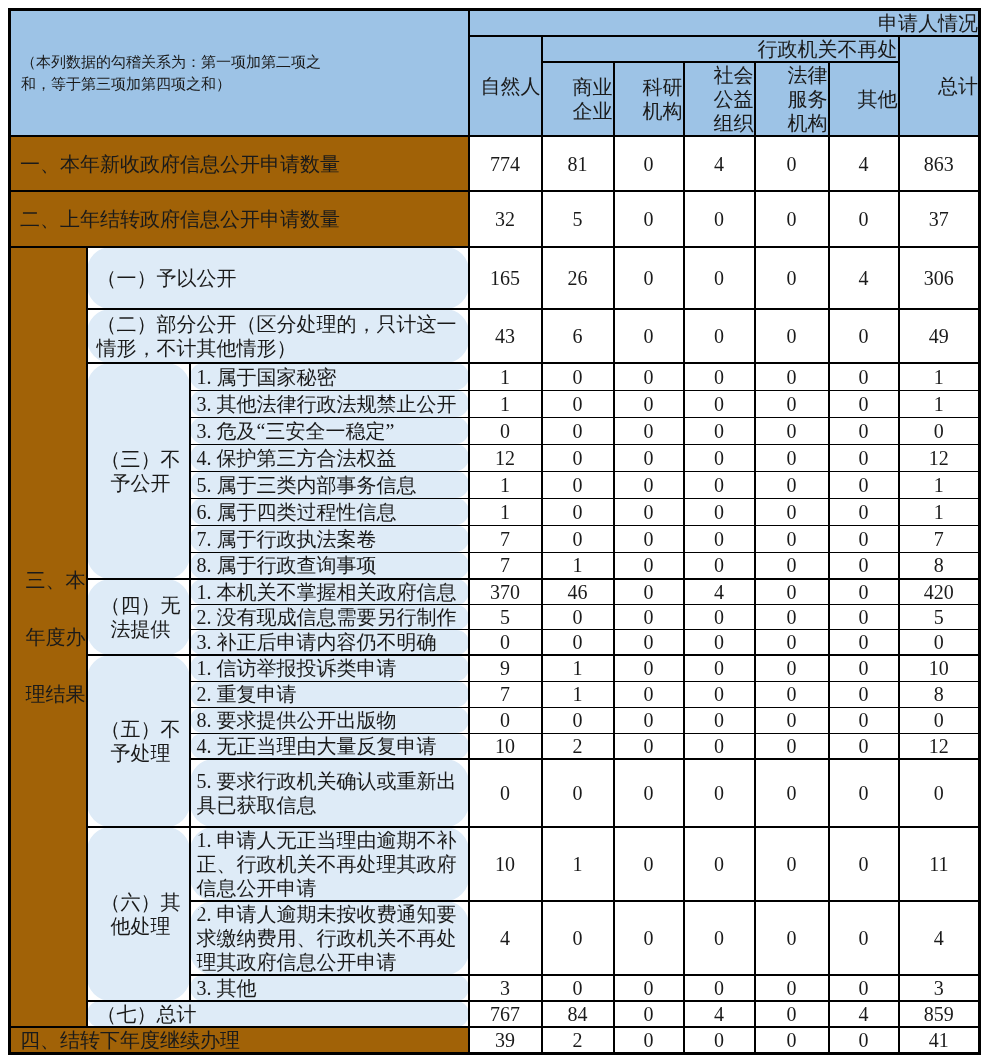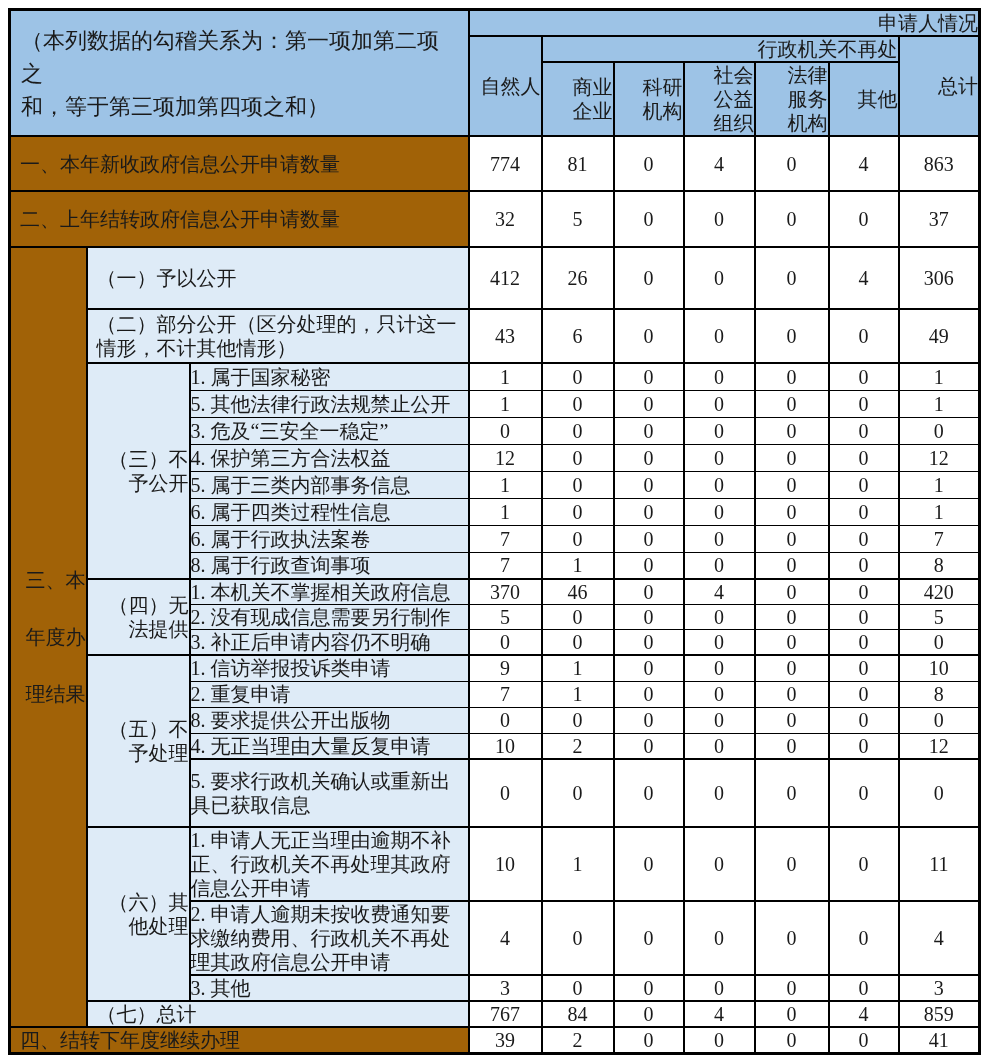--- a/index.html
+++ b/index.html
@@ -17,26 +17,26 @@
   td {
     border:1px solid #000;
     border-left-width:2px; border-right-width:2px;
     vertical-align:middle;
     font-size:20px; line-height:1.2;
     overflow:hidden;
     white-space:pre-line;
   }
   tr.major > td { border-top-width:2px; }
   .hdr  { background:#9DC3E6; text-align:right; }
-  .note { background:#9DC3E6; text-align:left; padding:4px 14px 4px 10px; font-size:22px; line-height:1.5; }
+  .note { background:#9DC3E6; text-align:left; padding:4px 14px 4px 10px; font-size:15px; line-height:1.5; }
   .lv1  { background:#a16207; }
-  .lv2  { background:#DEEBF7; }
+  .lv2  { background:#DEEBF7;border-radius:24px; }
   .left { text-align:left; padding-left:9px; }
-  .sub  { text-align:left; }
-  .secB { text-align:right; padding-left:5px; }
+  .sub  { text-align:left; padding-left:6px; }
+  .secB { text-align:center; padding-left:5px; }
   .colA { text-align:right; padding-left:12px; line-height:2.85; }
   .val  { text-align:center; background:#ffffff; }
 </style>
 </head>
 <body>
 
 <table class="report">
   <colgroup>
     <col style="width:77px">
       <col style="width:103px">
@@ -95,21 +95,21 @@
     <td class="val">0</td>
     <td class="val">0</td>
     <td class="val">37</td>
   </tr>
 
   <tr class="major" style="height:62px">
     <td class="lv1 colA" rowspan="22">三、本
 年度办
 理结果</td>
     <td class="lv2 left" colspan="2">（一）予以公开</td>
-    <td class="val">412</td>
+    <td class="val">165</td>
     <td class="val">26</td>
     <td class="val">0</td>
     <td class="val">0</td>
     <td class="val">0</td>
     <td class="val">4</td>
     <td class="val">306</td>
   </tr>
 
   <tr class="major" style="height:54px">
     <td class="lv2 left" colspan="2">（二）部分公开（区分处理的，只计这一
@@ -129,21 +129,21 @@
     <td class="lv2 sub">1. 属于国家秘密</td>
     <td class="val">1</td>
     <td class="val">0</td>
     <td class="val">0</td>
     <td class="val">0</td>
     <td class="val">0</td>
     <td class="val">0</td>
     <td class="val">1</td>
   </tr>
   <tr style="height:27px">
-    <td class="lv2 sub">5. 其他法律行政法规禁止公开</td>
+    <td class="lv2 sub">3. 其他法律行政法规禁止公开</td>
     <td class="val">1</td>
     <td class="val">0</td>
     <td class="val">0</td>
     <td class="val">0</td>
     <td class="val">0</td>
     <td class="val">0</td>
     <td class="val">1</td>
   </tr>
   <tr style="height:27px">
     <td class="lv2 sub">3. 危及“三安全一稳定”</td>
@@ -179,21 +179,21 @@
     <td class="lv2 sub">6. 属于四类过程性信息</td>
     <td class="val">1</td>
     <td class="val">0</td>
     <td class="val">0</td>
     <td class="val">0</td>
     <td class="val">0</td>
     <td class="val">0</td>
     <td class="val">1</td>
   </tr>
   <tr style="height:27px">
-    <td class="lv2 sub">6. 属于行政执法案卷</td>
+    <td class="lv2 sub">7. 属于行政执法案卷</td>
     <td class="val">7</td>
     <td class="val">0</td>
     <td class="val">0</td>
     <td class="val">0</td>
     <td class="val">0</td>
     <td class="val">0</td>
     <td class="val">7</td>
   </tr>
   <tr style="height:27px">
     <td class="lv2 sub">8. 属于行政查询事项</td>

